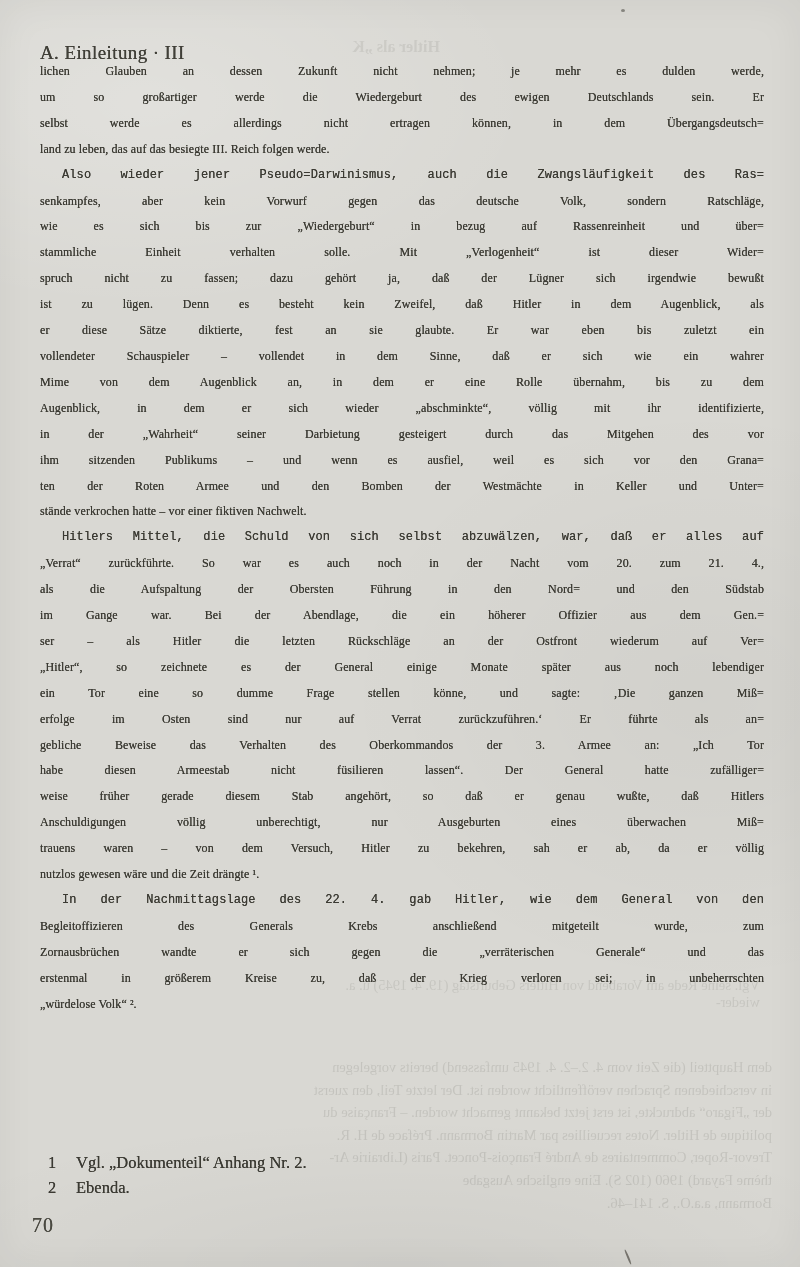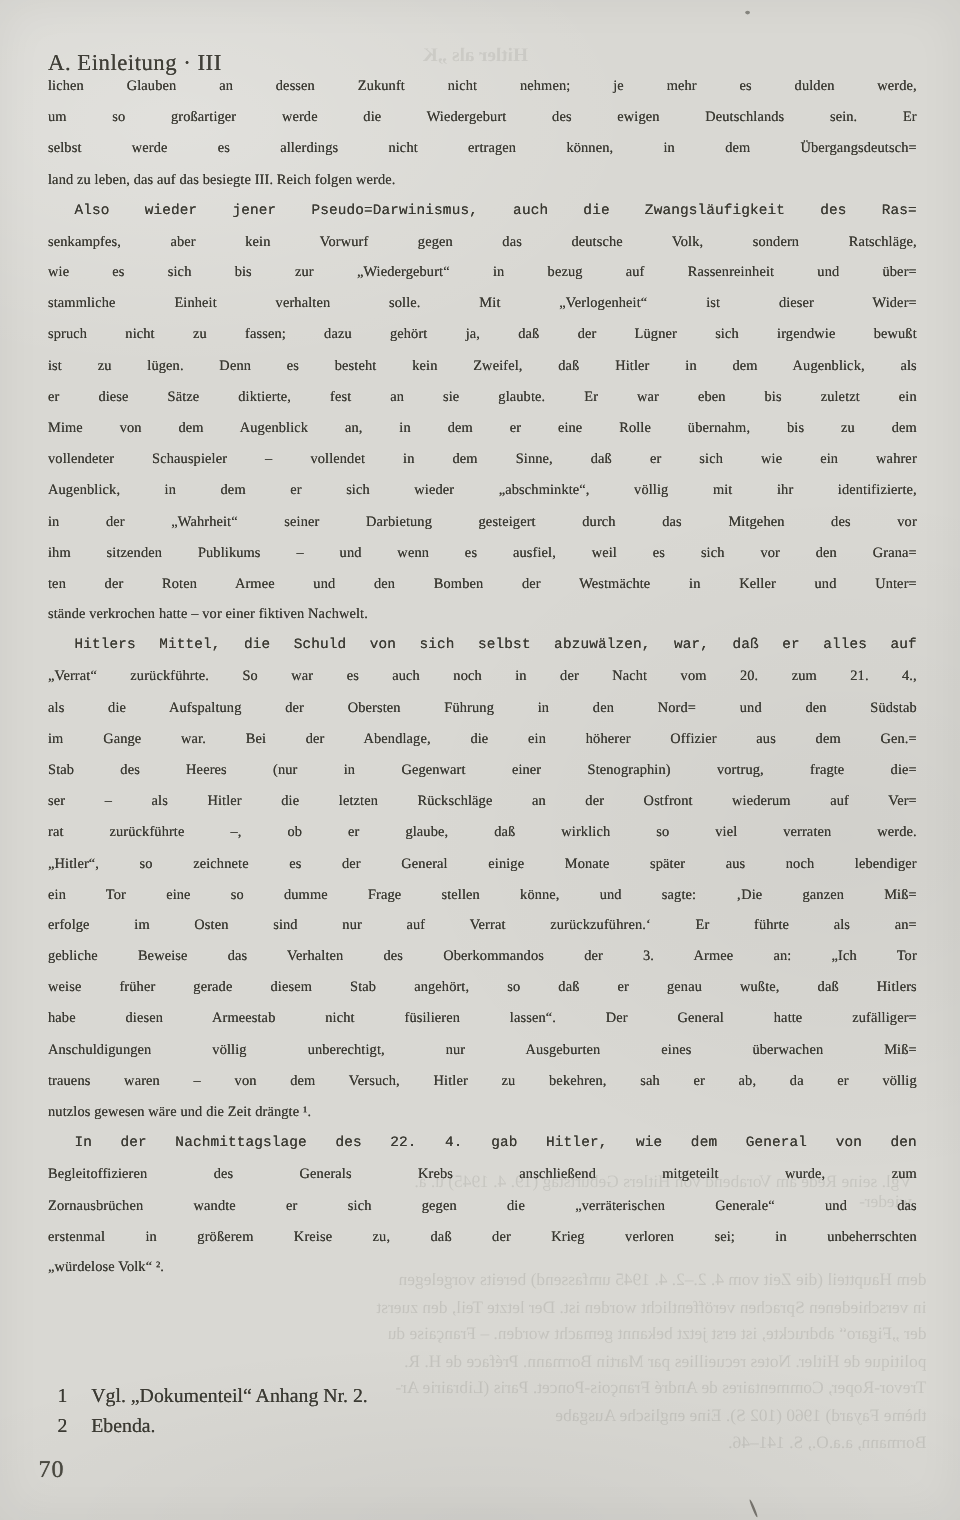--- a/index.html
+++ b/index.html
@@ -153,42 +153,40 @@
         <div class="tl tl-last">land zu leben, das auf das besiegte III. Reich folgen werde.</div>
       </div>
       <div>
         <div class="tl tl-first">Also wieder jener Pseudo=Darwinismus, auch die Zwangsläufigkeit des Ras=</div>
         <div class="tl">senkampfes, aber kein Vorwurf gegen das deutsche Volk, sondern Ratschläge,</div>
         <div class="tl">wie es sich bis zur „Wiedergeburt“ in bezug auf Rassenreinheit und über=</div>
         <div class="tl">stammliche Einheit verhalten solle. Mit „Verlogenheit“ ist dieser Wider=</div>
         <div class="tl">spruch nicht zu fassen; dazu gehört ja, daß der Lügner sich irgendwie bewußt</div>
         <div class="tl">ist zu lügen. Denn es besteht kein Zweifel, daß Hitler in dem Augenblick, als</div>
         <div class="tl">er diese Sätze diktierte, fest an sie glaubte. Er war eben bis zuletzt ein</div>
+        <div class="tl">vollendeter Schauspieler – vollendet in dem Sinne, daß er sich wie ein wahrer</div>
         <div class="tl">Mime von dem Augenblick an, in dem er eine Rolle übernahm, bis zu dem</div>
-        <div class="tl">vollendeter Schauspieler – vollendet in dem Sinne, daß er sich wie ein wahrer</div>
         <div class="tl">Augenblick, in dem er sich wieder „abschminkte“, völlig mit ihr identifizierte,</div>
         <div class="tl">in der „Wahrheit“ seiner Darbietung gesteigert durch das Mitgehen des vor</div>
         <div class="tl">ihm sitzenden Publikums – und wenn es ausfiel, weil es sich vor den Grana=</div>
         <div class="tl">ten der Roten Armee und den Bomben der Westmächte in Keller und Unter=</div>
         <div class="tl tl-last">stände verkrochen hatte – vor einer fiktiven Nachwelt.</div>
       </div>
       <div>
         <div class="tl tl-first">Hitlers Mittel, die Schuld von sich selbst abzuwälzen, war, daß er alles auf</div>
         <div class="tl">„Verrat“ zurückführte. So war es auch noch in der Nacht vom 20. zum 21. 4.,</div>
         <div class="tl">als die Aufspaltung der Obersten Führung in den Nord= und den Südstab</div>
         <div class="tl">im Gange war. Bei der Abendlage, die ein höherer Offizier aus dem Gen.=</div>
-        <div class="tl">Stab des Heeres (nur in Gegenwart einer Stenographin) vortrug, fragte die=</div>
         <div class="tl">ser – als Hitler die letzten Rückschläge an der Ostfront wiederum auf Ver=</div>
-        <div class="tl">rat zurückführte –, ob er glaube, daß wirklich so viel verraten werde.</div>
         <div class="tl">„Hitler“, so zeichnete es der General einige Monate später aus noch lebendiger</div>
         <div class="tl">ein Tor eine so dumme Frage stellen könne, und sagte: ‚Die ganzen Miß=</div>
         <div class="tl">erfolge im Osten sind nur auf Verrat zurückzuführen.‘ Er führte als an=</div>
         <div class="tl">gebliche Beweise das Verhalten des Oberkommandos der 3. Armee an: „Ich Tor</div>
+        <div class="tl">habe diesen Armeestab nicht füsilieren lassen“. Der General hatte zufälliger=</div>
         <div class="tl">weise früher gerade diesem Stab angehört, so daß er genau wußte, daß Hitlers</div>
-        <div class="tl">habe diesen Armeestab nicht füsilieren lassen“. Der General hatte zufälliger=</div>
         <div class="tl">Anschuldigungen völlig unberechtigt, nur Ausgeburten eines überwachen Miß=</div>
         <div class="tl">trauens waren – von dem Versuch, Hitler zu bekehren, sah er ab, da er völlig</div>
         <div class="tl tl-last">nutzlos gewesen wäre und die Zeit drängte ¹.</div>
       </div>
       <div>
         <div class="tl tl-first">In der Nachmittagslage des 22. 4. gab Hitler, wie dem General von den</div>
         <div class="tl">Begleitoffizieren des Generals Krebs anschließend mitgeteilt wurde, zum</div>
         <div class="tl">Zornausbrüchen wandte er sich gegen die „verräterischen Generale“ und das</div>
         <div class="tl">erstenmal in größerem Kreise zu, daß der Krieg verloren sei; in unbeherrschten</div>
         <div class="tl tl-last">„würdelose Volk“ ².</div>

